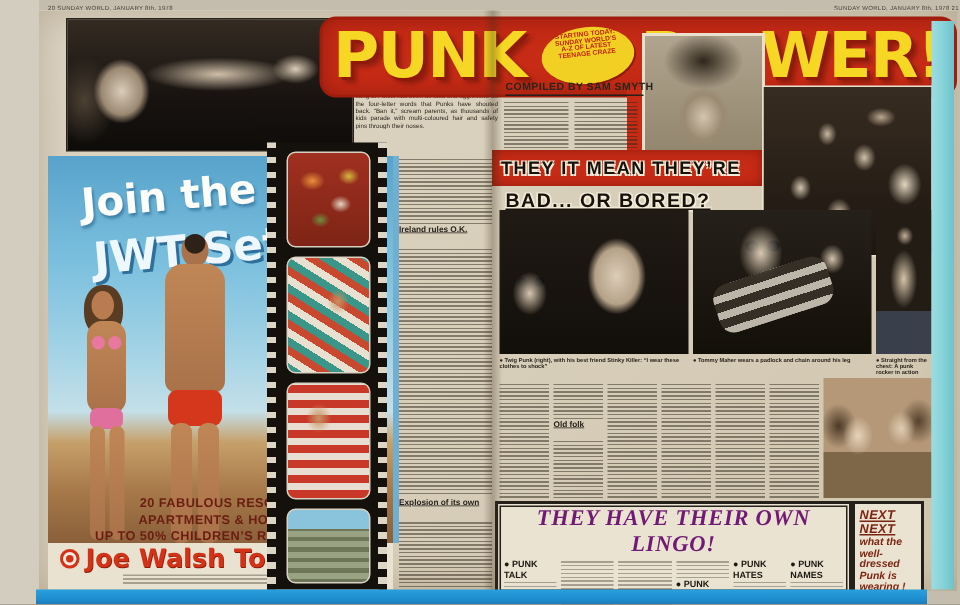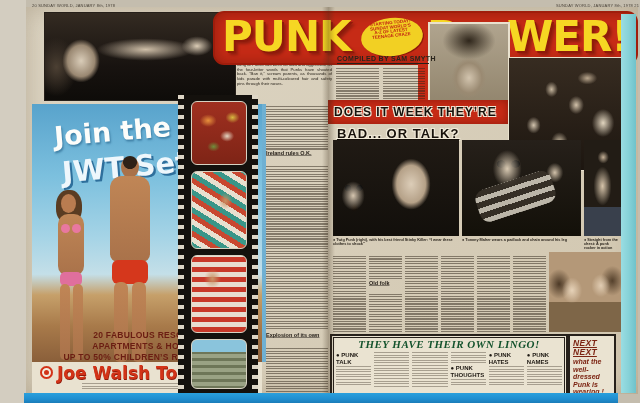--- a/index.html
+++ b/index.html
@@ -129,21 +129,21 @@
                repeating-linear-gradient(0deg,#c83828 0 5px,#e8ddd0 5px 10px);}
   #frame-hotel{top:244px;height:48px;
     background:linear-gradient(180deg,#8ac4dc 0 26%,rgba(0,0,0,0) 26%),
                repeating-linear-gradient(180deg,#9aa284 0 4px,#6e7658 4px 7px),
                linear-gradient(180deg,#9aa284 0 62%,#50a8c8 62% 84%,#d8d2c0 84%);}
   #ad-sliver{left:258px;top:104px;width:8px;height:258px;background:#6fb0d2;}
   
   #lingo-box{left:330px;top:334px;width:234px;height:59px;background:#eae3d1;
              border:2px solid #26201a;box-shadow:inset 0 0 0 1px #eae3d1, inset 0 0 0 2px #26201a;}
   #lingo-title{font-family:"Liberation Serif",serif;font-style:italic;font-weight:bold;
-               font-size:11px;letter-spacing:.5px;text-align:center;color:#14532d;}
+               font-size:15px;letter-spacing:.5px;text-align:center;color:#701a75;}
   .lingo-label{font-size:6px;font-weight:800;line-height:6.5px;color:#1d1812;}
   #next-box{left:568px;top:334px;width:44px;height:59px;background:#eae3d1;border:2px solid #26201a;
             color:#7c2412;font-weight:800;font-style:italic;}
   .nw{font-size:8.5px;line-height:8.5px;text-decoration:underline;letter-spacing:.3px;}
   .nw-body{font-size:7px;line-height:7.6px;}
   
   #bottom-strip{left:24px;top:393px;width:594px;height:10px;background:linear-gradient(180deg,#2aa0dd,#1f8ed0 60%,#1b7cb8);}
   #cyan-strip{left:621px;top:14px;width:15px;height:379px;background:linear-gradient(90deg,#9adde2,#87d2d8 50%,#6fc2ca);}
 </style>
 </head>
@@ -195,22 +195,22 @@
     </div>
   </div>
   <div id="rotten-photo" class="abs"></div>
   <div id="crowd-photo" class="abs"></div>
 
   <div id="byline" class="abs">COMPILED BY SAM SMYTH</div>
   <div class="abs gk" style="left:336px;top:68px;width:43px;height:31px;"></div>
   <div class="abs gk" style="left:383px;top:68px;width:42px;height:31px;"></div>
 
   <div id="redbox2" class="abs"></div>
-  <div class="abs mid-head" style="left:334px;top:105px;font-size:12px;">DOES IT WEEK THEY’RE</div>
-  <div class="abs mid-head" style="left:337px;top:126px;font-size:13px;text-decoration:underline;">BAD... OR TALK?</div>
+  <div class="abs mid-head" style="left:334px;top:105px;font-size:12px;">THEY IT MEAN THEY’RE</div>
+  <div class="abs mid-head" style="left:337px;top:126px;font-size:13px;text-decoration:underline;">BAD... OR BORED?</div>
 
   <div id="punk-photo-1" class="abs"></div>
   <div id="punk-photo-2" class="abs">
     <div class="stripes abs"></div>
   </div>
   <div id="punk-photo-3" class="abs"></div>
 
   <div class="abs" style="left:333px;top:238px;width:126px;height:16px;">
     <div class="s50 cap">● Twig Punk (right), with his best friend Stinky Killer: “I wear these clothes to shock”</div>
   </div>

